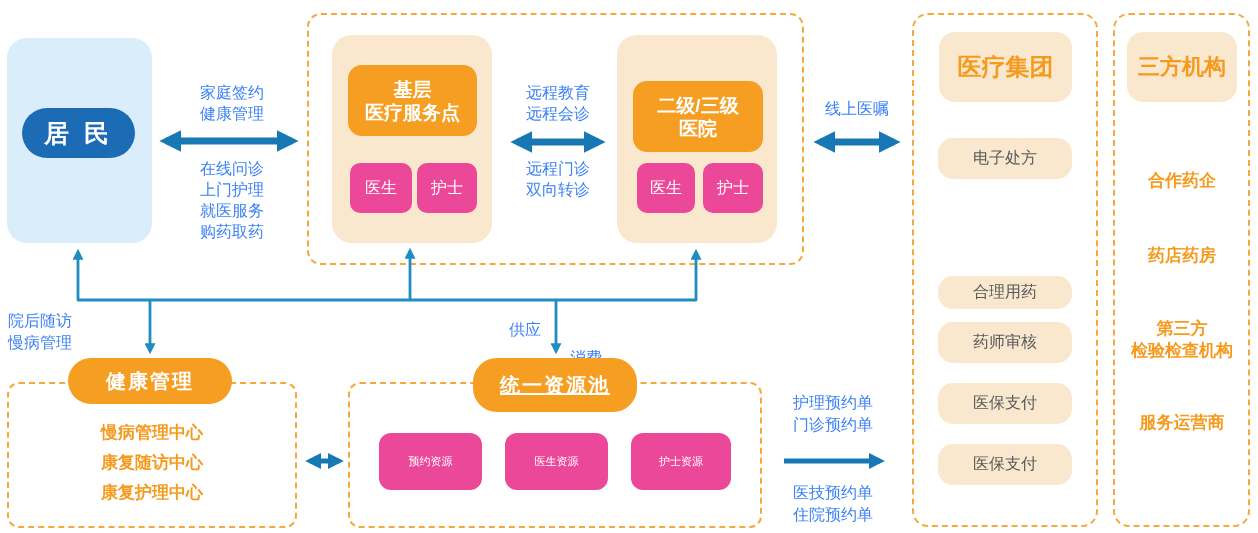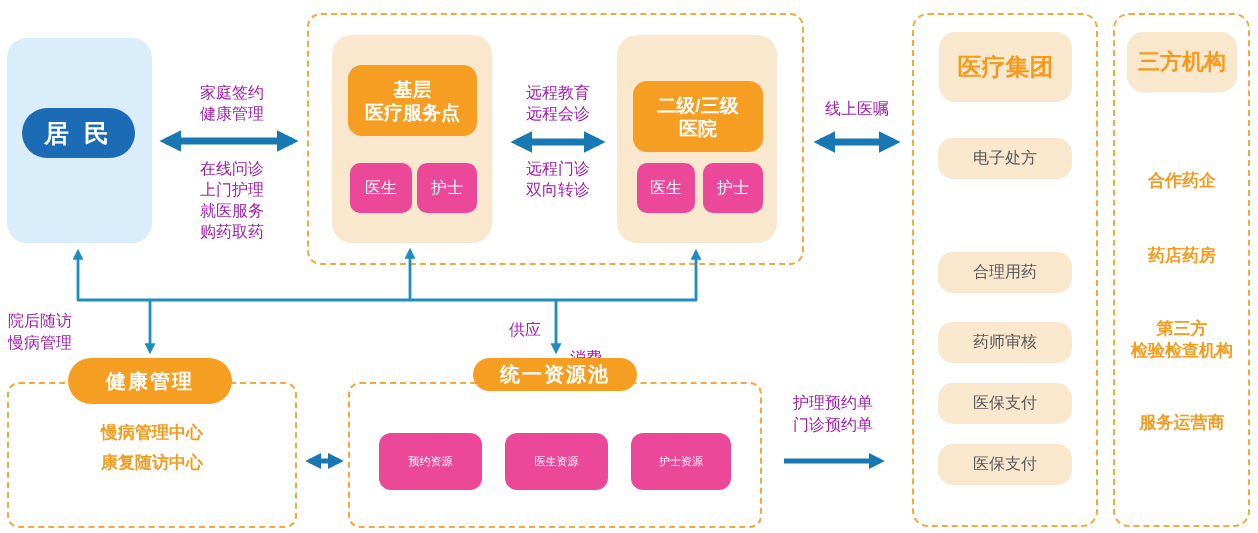--- a/index.html
+++ b/index.html
@@ -10,21 +10,21 @@
   .beige-box{position:absolute;background:#f9e8cd;border-radius:20px;}
   .beige-item{position:absolute;background:#f9e8cd;border-radius:15px;display:flex;align-items:center;justify-content:center;
               color:#58595b;font-size:16px;}
   .orange-node{position:absolute;background:#f59e21;border-radius:14px;display:flex;align-items:center;justify-content:center;
                color:#ffffff;font-weight:bold;font-size:19px;line-height:23px;text-align:center;white-space:pre-line;}
   .orange-pill{position:absolute;background:#f59e21;border-radius:24px;display:flex;align-items:center;justify-content:center;
                color:#ffffff;font-weight:bold;font-size:20px;letter-spacing:2px;z-index:3;}
   .cyan-box{position:absolute;background:#ec4899;border-radius:10px;display:flex;align-items:center;justify-content:center;
             color:#ffffff;font-size:16px;font-weight:500;}
   .cyan-box.big{font-size:11px;font-weight:normal;border-radius:12px;}
-  .lbl{position:absolute;color:#a21caf;font-size:16px;line-height:21px;text-align:center;white-space:pre-line;}
+  .lbl{position:absolute;color:#3b82f6;font-size:16px;line-height:21px;text-align:center;white-space:pre-line;}
   .olbl{position:absolute;color:#f59a1d;font-weight:bold;font-size:17px;line-height:22px;text-align:center;white-space:pre-line;}
   .col-title{position:absolute;background:#f9e8cd;border-radius:16px;display:flex;align-items:center;justify-content:center;
              color:#f59a1d;font-weight:bold;}
   #resident-box{left:7px;top:38px;width:145px;height:205px;background:#d9edfa;border-radius:20px;}
   #resident-pill{left:22px;top:108px;width:113px;height:50px;background:#1b6cb5;border-radius:26px;
                  display:flex;align-items:center;justify-content:center;color:#fff;font-size:25px;font-weight:bold;letter-spacing:4px;}
   svg.layer{position:absolute;left:0;top:0;z-index:5;pointer-events:none;}
 </style>
 </head>
 <body>
@@ -60,52 +60,55 @@
   <div class="orange-node" style="left:633px;top:65px;width:130px;height:71px;margin-top:16px;">二级/三级
 医院</div>
   <div class="cyan-box" style="left:637px;top:163px;width:58px;height:50px;">医生</div>
   <div class="cyan-box" style="left:703px;top:163px;width:60px;height:50px;">护士</div>
 
   <div class="lbl" style="left:797px;top:98px;width:120px;">线上医嘱</div>
 
   <div class="dashed-box" style="left:912px;top:13px;width:186px;height:514px;border-radius:16px;"></div>
   <div class="col-title" style="left:939px;top:32px;width:133px;height:70px;font-size:24px;">医疗集团</div>
   <div class="beige-item" style="left:938px;top:138px;width:134px;height:41px;">电子处方</div>
-  <div class="beige-item" style="left:938px;top:252px;width:134px;height:41px;">合理用药</div>
+  <div class="beige-item" style="left:938px;top:276px;width:134px;height:33px;">合理用药</div>
   <div class="beige-item" style="left:938px;top:322px;width:134px;height:41px;">药师审核</div>
   <div class="beige-item" style="left:938px;top:383px;width:134px;height:41px;">医保支付</div>
   <div class="beige-item" style="left:938px;top:444px;width:134px;height:41px;">医保支付</div>
 
   <div class="dashed-box" style="left:1113px;top:13px;width:137px;height:514px;border-radius:16px;"></div>
-  <div class="col-title" style="left:1127px;top:32px;width:110px;height:60px;font-size:22px;">三方机构</div>
+  <div class="col-title" style="left:1127px;top:32px;width:110px;height:70px;font-size:22px;">三方机构</div>
   <div class="olbl" style="left:1118px;top:170px;width:128px;">合作药企</div>
   <div class="olbl" style="left:1118px;top:245px;width:128px;">药店药房</div>
   <div class="olbl" style="left:1118px;top:318px;width:128px;">第三方
 检验检查机构</div>
   <div class="olbl" style="left:1118px;top:412px;width:128px;">服务运营商</div>
 
   <div class="lbl" style="left:8px;top:310px;width:90px;text-align:left;line-height:22px;">院后随访
 慢病管理</div>
 
   <div class="lbl" style="left:481px;top:319px;width:60px;text-align:right;">供应</div>
   <div class="lbl" style="left:570px;top:319px;width:60px;text-align:left;margin-top:28px;">消费</div>
 
   <div class="dashed-box" style="left:7px;top:382px;width:290px;height:146px;border-radius:12px;"></div>
   <div class="orange-pill" style="left:68px;top:358px;width:164px;height:46px;">健康管理</div>
   <div class="olbl" style="left:27px;top:418px;width:250px;line-height:30px;">慢病管理中心</div>
   <div class="olbl" style="left:27px;top:448px;width:250px;line-height:30px;">康复随访中心</div>
+  <div class="olbl" style="left:27px;top:478px;width:250px;line-height:30px;">康复护理中心</div>
 
   <div class="dashed-box" style="left:348px;top:382px;width:414px;height:146px;border-radius:12px;"></div>
-  <div class="orange-pill" style="left:473px;top:358px;width:164px;height:33px;">统一资源池</div>
+  <div class="orange-pill" style="left:473px;top:358px;width:164px;height:54px;text-decoration:underline;">统一资源池</div>
   <div class="cyan-box big" style="left:379px;top:433px;width:103px;height:57px;">预约资源</div>
   <div class="cyan-box big" style="left:505px;top:433px;width:103px;height:57px;">医生资源</div>
   <div class="cyan-box big" style="left:631px;top:433px;width:100px;height:57px;text-align:right;">护士资源</div>
 
   <div class="lbl" style="left:773px;top:392px;width:120px;line-height:22px;">护理预约单
 门诊预约单</div>
+  <div class="lbl" style="left:773px;top:482px;width:120px;line-height:22px;">医技预约单
+住院预约单</div>
 
   <svg class="layer" width="1258" height="533" viewBox="0 0 1258 533">
     <defs>
       <marker id="mBig" markerUnits="userSpaceOnUse" markerWidth="22" markerHeight="22" viewBox="0 0 10 10" refX="7" refY="5" orient="auto-start-reverse">
         <path d="M0,0 L10,5 L0,10 Z" fill="#1878b4"></path>
       </marker>
       <marker id="mMed" markerUnits="userSpaceOnUse" markerWidth="16" markerHeight="16" viewBox="0 0 10 10" refX="7" refY="5" orient="auto-start-reverse">
         <path d="M0,0 L10,5 L0,10 Z" fill="#1878b4"></path>
       </marker>
       <marker id="mSmall" markerUnits="userSpaceOnUse" markerWidth="11" markerHeight="11" viewBox="0 0 10 10" refX="7" refY="5" orient="auto-start-reverse">

